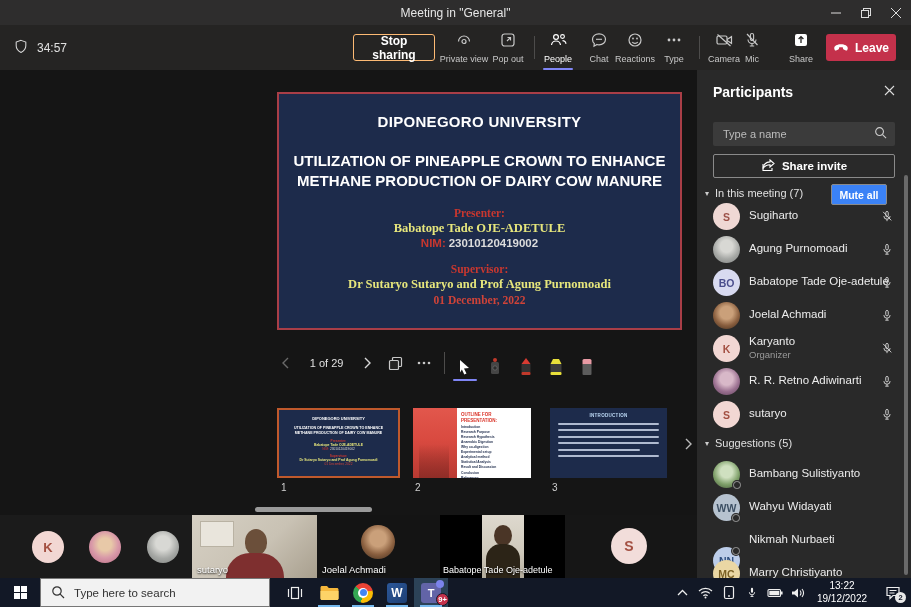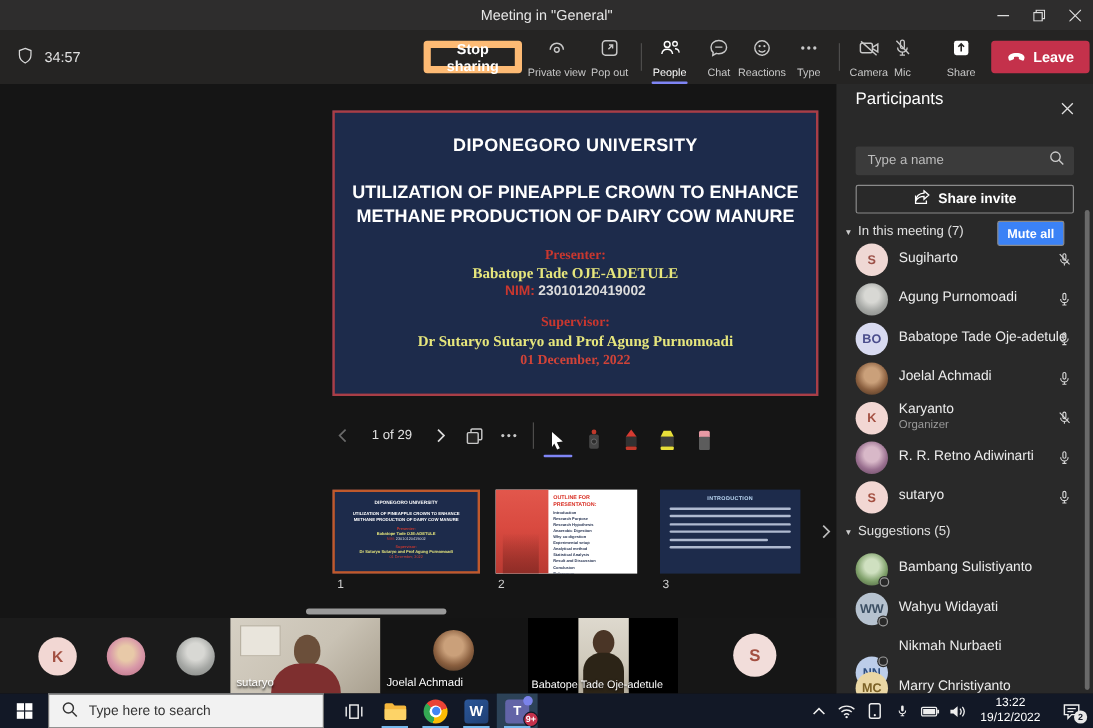--- a/index.html
+++ b/index.html
@@ -8,28 +8,28 @@
 
   
   #titlebar{position:absolute;left:0;top:0;width:911px;height:25px;background:#2e2d2d;display:flex;align-items:center;justify-content:center;}
   #titlebar .title{font-size:12px;color:#e6e6e6;}
   .winctl{position:absolute;top:0;height:25px;width:30px;display:flex;align-items:center;justify-content:center;color:#d8d8d8;}
   #min{right:60px}#max{right:30px}#close{right:0}
 
   
   #mbar{position:absolute;left:0;top:25px;width:911px;height:45px;background:#252423;}
   #timer{position:absolute;left:14px;top:0;height:45px;display:flex;align-items:center;gap:9px;color:#e0e0e0;font-size:12px;}
-  #stopshare{position:absolute;left:353px;top:9px;width:82px;height:27px;border:6px solid #fdba74;border-radius:3px;color:#fff;font-size:12px;font-weight:600;display:flex;align-items:center;justify-content:center;background:transparent;}
+  #stopshare{position:absolute;left:353px;top:9px;width:82px;height:27px;border:1px solid #fdba74;border-radius:3px;color:#fff;font-size:12px;font-weight:600;display:flex;align-items:center;justify-content:center;background:transparent;}
   .titem{position:absolute;top:4px;width:44px;height:40px;display:flex;flex-direction:column;align-items:center;gap:1px;color:#c8c8c8;}
   .titem .lbl{font-size:9px;white-space:nowrap;}
   .titem svg{margin-top:2px}
   .titem.active .lbl{color:#fff;}
   .underline{position:absolute;bottom:-1px;width:30px;height:2.5px;border-radius:2px;}
   .vsep{position:absolute;top:11px;width:1px;height:23px;background:#4d4c4b;}
-  #leavebtn{position:absolute;left:826px;top:9px;width:82px;height:27px;border-radius:3px;display:flex;align-items:center;justify-content:center;gap:6px;color:#fff;font-size:12px;font-weight:600;}
+  #leavebtn{position:absolute;left:826px;top:9px;width:70px;height:27px;border-radius:3px;display:flex;align-items:center;justify-content:center;gap:6px;color:#fff;font-size:12px;font-weight:600;}
 
   
   #stage{position:absolute;left:0;top:70px;width:697px;height:508px;background:#151515;overflow:hidden;}
 
   
   #slide{position:absolute;left:277px;top:22px;width:405px;height:238px;background:#1d2b4b;border:2px solid #a93e47;text-align:center;color:#fff;}
   #slide .uni{margin-top:19px;font-size:15px;font-weight:700;letter-spacing:.3px;}
   #slide .t1{margin-top:22px;font-size:15px;font-weight:700;}
   #slide .t2{margin-top:3px;font-size:15px;font-weight:700;}
   .serif{font-family:"Liberation Serif",serif;font-weight:700;}
@@ -89,21 +89,21 @@
   #tileJoe{left:317px;width:123px;background:#141414;}
   #tileBab{left:440px;width:125px;background:#000;}
   #tileBab .vid{position:absolute;left:42px;top:0;width:42px;height:63px;background:linear-gradient(180deg,#ded9ce 0%,#cfc9bb 60%,#b3ac9c 100%);}
   #tileBab .head{position:absolute;left:54px;top:10px;width:18px;height:21px;border-radius:50%;background:#4a3526;}
   #tileBab .body{position:absolute;left:46px;top:29px;width:34px;height:34px;border-radius:15px 15px 0 0;background:#2c2417;}
   #tileS{left:565px;width:132px;background:#161616;}
   .photoAv{border-radius:50%;}
 
   
   #panel{position:absolute;left:697px;top:70px;width:214px;height:508px;background:#292929;overflow:hidden;}
-  #ptitle{position:absolute;left:16px;top:4px;font-size:14px;font-weight:400;color:#fff;}
+  #ptitle{position:absolute;left:16px;top:14px;font-size:14px;font-weight:700;color:#fff;}
   #pclose{position:absolute;left:182px;top:10px;width:20px;height:20px;display:flex;align-items:center;justify-content:center;color:#ddd;}
   #psearch{position:absolute;left:16px;top:52px;width:182px;height:24px;background:#3b3b3b;border-radius:2px;display:flex;align-items:center;padding:0 8px;}
   #psearch input{flex:1;background:transparent;border:none;outline:none;color:#ddd;font-size:11px;}
   #psearch input::placeholder{color:#bdbdbd;}
   #pinvite{position:absolute;left:16px;top:84px;width:182px;height:24px;border:1px solid #8a8a8a;border-radius:2px;display:flex;align-items:center;justify-content:center;gap:7px;color:#fff;font-size:11.5px;font-weight:600;}
   .sechead{position:absolute;left:8px;display:flex;align-items:center;gap:6px;color:#e0e0e0;font-size:11px;}
   .chev{font-size:8px;color:#ccc;}
   #muteall{position:absolute;left:134px;top:114px;width:56px;height:21px;border:1px solid #8a8a8a;border-radius:2px;display:flex;align-items:center;justify-content:center;color:#fff;font-size:10.5px;font-weight:700;background:#3b82f6;}
   .prow{position:absolute;left:0;width:210px;height:33px;}
   .prow .av{position:absolute;left:16px;top:3px;width:27px;height:27px;font-size:10.5px;}

